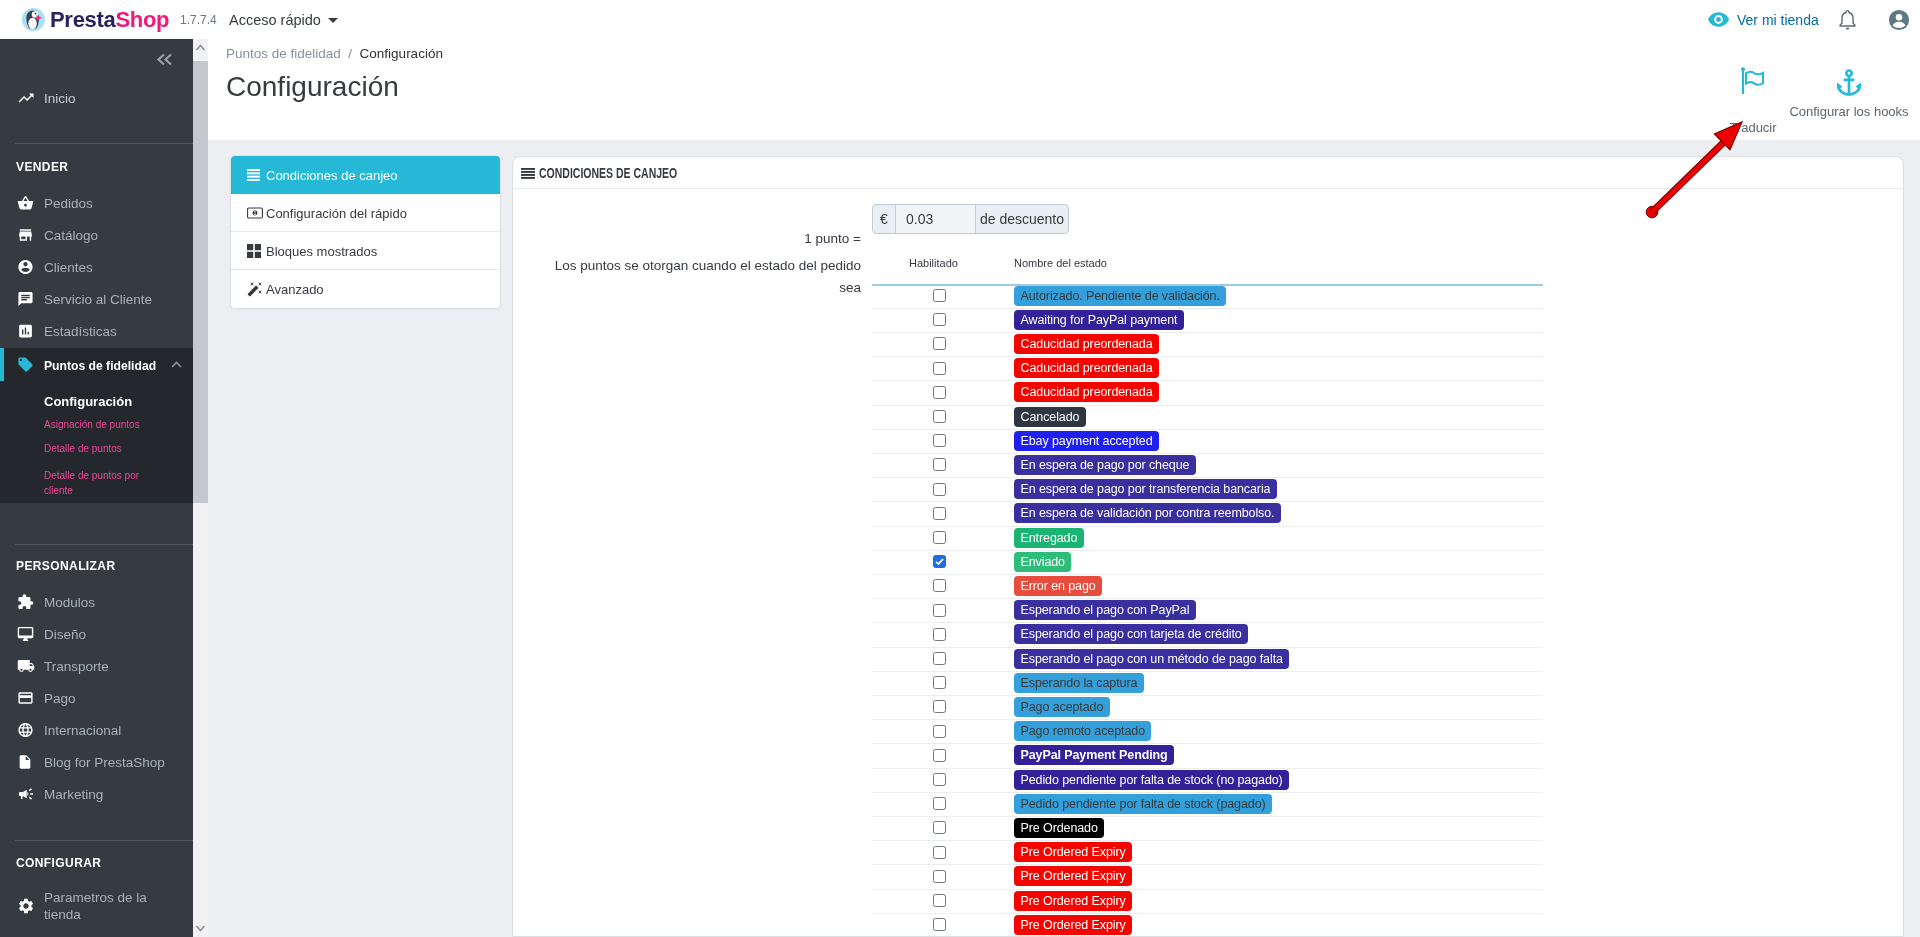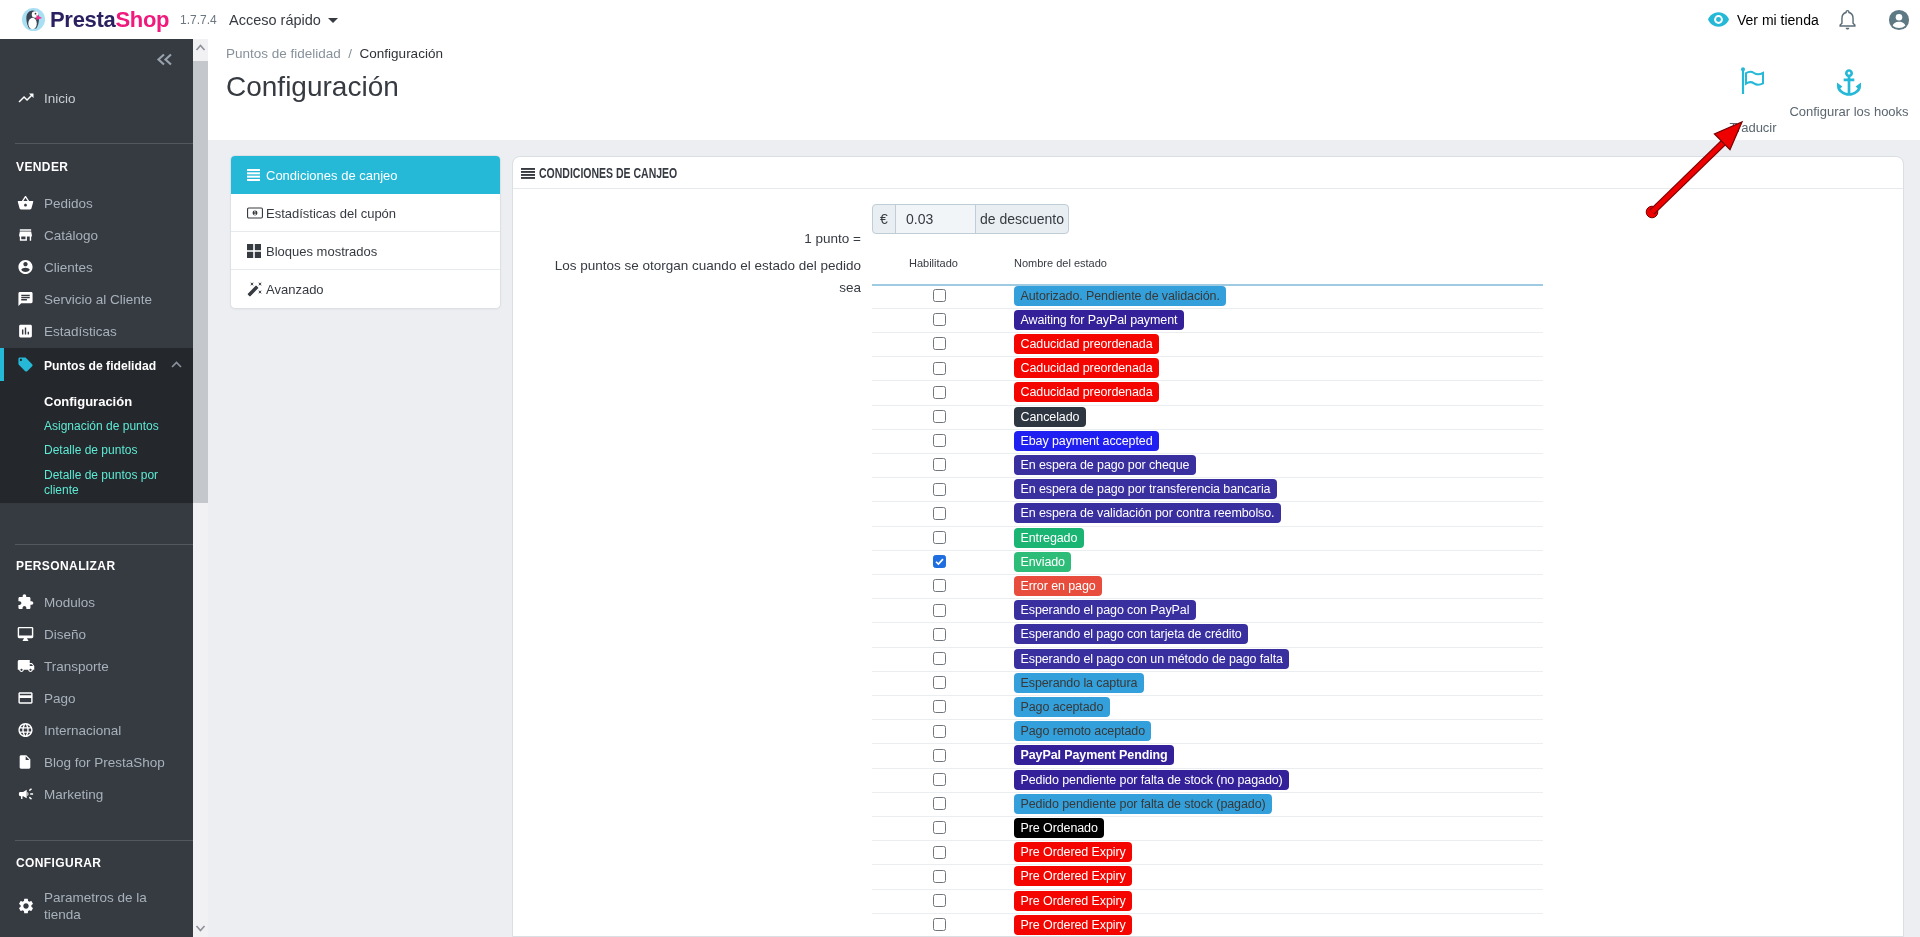--- a/index.html
+++ b/index.html
@@ -11,36 +11,36 @@
   
   #topbar { position:absolute; left:0; top:0; width:1920px; height:39px; background:#fff; z-index:30; }
   #logowrap { position:absolute; left:22px; top:8px; }
   #brand { position:absolute; left:50px; top:7px; font-size:22px; font-weight:bold; letter-spacing:-0.3px; color:#2b2060; }
   #brand .shop { color:#ef1a7b; }
   #ver { position:absolute; left:180px; top:13px; font-size:12px; color:#6b7680; }
   #acceso { position:absolute; left:229px; top:12px; font-size:14.5px; color:#363a41; }
   #acceso .caret { display:inline-block; width:0; height:0; border-left:5px solid transparent; border-right:5px solid transparent; border-top:5px solid #363a41; margin-left:7px; vertical-align:2px; }
   #search { position:absolute; left:360px; top:4px; width:248px; height:30px; border:1px solid #b3c8d2; border-radius:16px; background:#fff; }
   #search .ph { position:absolute; left:45px; top:7px; font-size:13.5px; font-style:italic; color:#8a959e; }
-  #vermitienda { position:absolute; left:1737px; top:12px; font-size:14px; color:#000000; }
+  #vermitienda { position:absolute; left:1737px; top:12px; font-size:14px; color:#0369a1; }
   .topicon { position:absolute; top:0; }
 
   
   #sidebar { position:absolute; left:0; top:39px; width:193px; height:898px; background:#363a41; z-index:20; }
   #collapse { position:absolute; right:20px; top:14px; }
   .navitem { position:absolute; left:0; width:193px; height:32px; }
   .navitem .ico { position:absolute; left:17px; top:50%; transform:translateY(-50%); }
   .navitem .lbl { position:absolute; left:44px; top:50%; transform:translateY(-50%); font-size:13.5px; color:#a8b2bb; white-space:nowrap; }
   .navhead { position:absolute; left:16px; font-size:12px; font-weight:bold; color:#fff; letter-spacing:0.4px; }
   .navsep { position:absolute; left:15px; width:178px; height:1px; background:#53575e; }
   #activeitem { position:absolute; left:0; top:309px; width:193px; height:33px; background:#24272c; }
   #activeitem .bar { position:absolute; left:0; top:0; width:4px; height:33px; background:#25b9d7; }
   #activeitem .lbl { position:absolute; left:44px; top:50%; transform:translateY(-50%) scaleX(0.9); transform-origin:left center; font-size:13.5px; font-weight:bold; color:#fff; }
   #submenu { position:absolute; left:0; top:342px; width:193px; height:122px; background:#24272c; }
-  .subitem { position:absolute; left:44px; font-size:12px; color:#5eead4; white-space:nowrap; }
+  .subitem { position:absolute; left:44px; font-size:10px; color:#ec4899; white-space:nowrap; }
 
   
   #sbtrack { position:absolute; left:193px; top:39px; width:15px; height:898px; background:#f1f1f3; z-index:25; }
   #sbthumb { position:absolute; left:0px; top:22px; width:15px; height:442px; background:#c4c7cc; }
 
   
   #band { position:absolute; left:208px; top:39px; width:1712px; height:101px; background:#fff; }
   #crumb { position:absolute; left:18px; top:7px; font-size:13.5px; color:#87919b; }
   #crumb b { color:#2f3338; font-weight:normal; }
   #pagetitle { position:absolute; left:18px; top:32px; font-size:28px; color:#363a41; }
@@ -276,21 +276,21 @@
         </g>
       </svg>
     <span class="lbl">Condiciones de canjeo</span>
   </div>
   <div class="tab">
     <svg class="ico" width="16" height="12" viewBox="0 0 20 14">
         <rect x="0.7" y="0.7" width="18.6" height="12.6" rx="1.5" fill="none" stroke="#363a41" stroke-width="1.4"></rect>
         <circle cx="10" cy="7" r="3.1" fill="#363a41"></circle>
         <text x="10" y="9.3" font-size="6.5" fill="#fff" text-anchor="middle" font-family="Liberation Sans">1</text>
       </svg>
-    <span class="lbl">Estadísticas del cupón</span>
+    <span class="lbl">Configuración del rápido</span>
   </div>
   <div class="tab">
     <svg class="ico" width="14" height="14" viewBox="0 0 14 14">
         <g fill="#363a41">
           <rect x="0" y="0" width="6.2" height="6.2"></rect>
           <rect x="7.8" y="0" width="6.2" height="6.2"></rect>
           <rect x="0" y="7.8" width="6.2" height="6.2"></rect>
           <rect x="7.8" y="7.8" width="6.2" height="6.2"></rect>
         </g>
       </svg>

